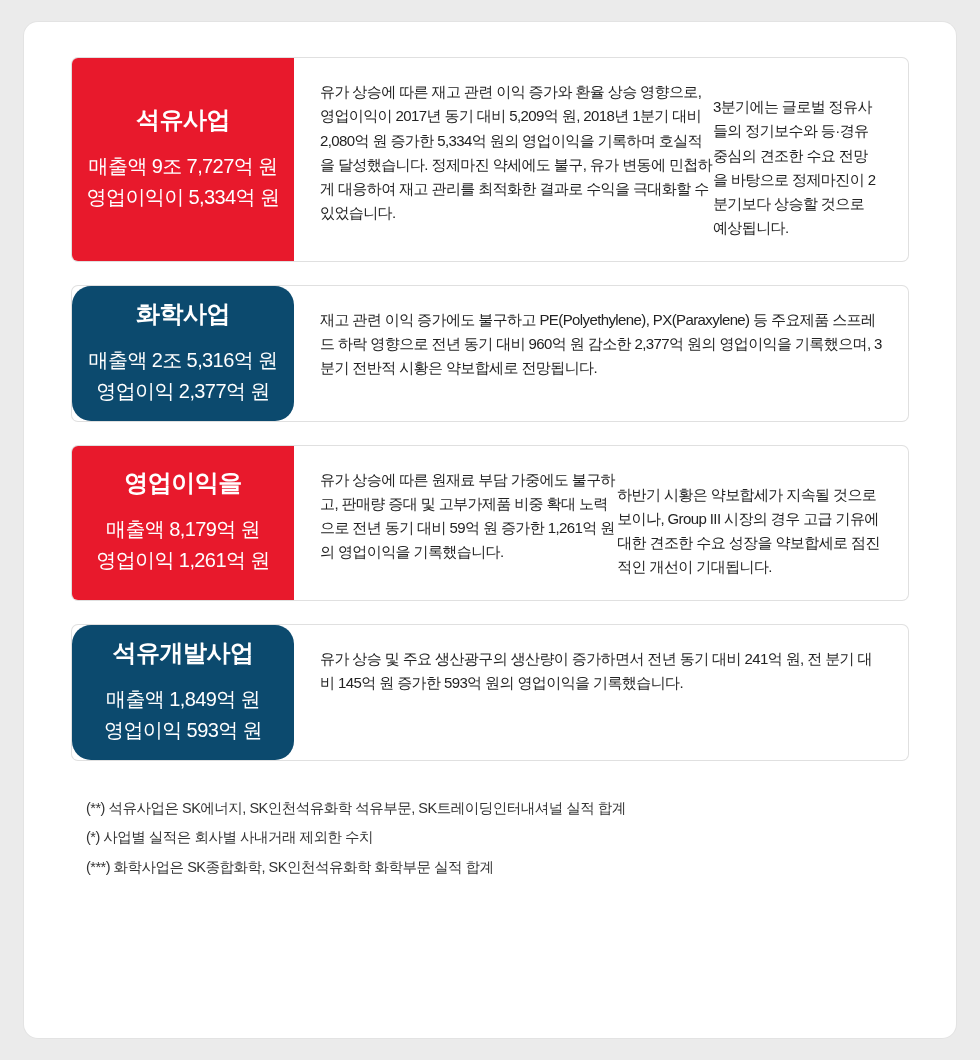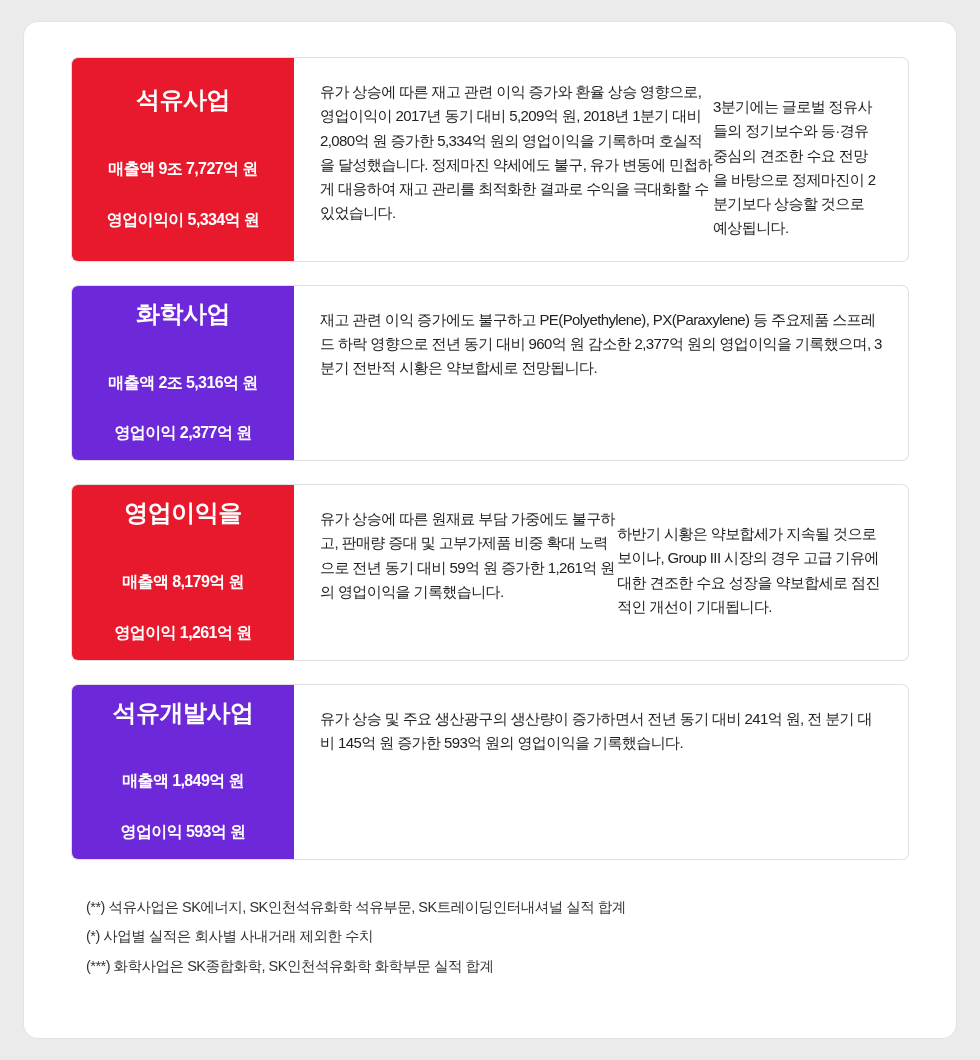--- a/index.html
+++ b/index.html
@@ -46,34 +46,33 @@
     display: flex;
     flex-direction: column;
     align-items: center;
     justify-content: center;
     color: #ffffff;
     text-align: center;
     padding: 14px 8px;
     box-sizing: border-box;
   }
   .biz-left.red { background: #e8192c; }
-  .biz-left.orange { background: #6d28d9; }
+  .biz-left.orange { background: #0c4a6e; border-radius: 19px; }
   .biz-title {
     font-size: 24px;
     font-weight: bold;
     letter-spacing: -0.5px;
     margin-bottom: 16px;
     line-height: 1.2;
   }
   .biz-metric {
-    font-size: 16px;
-    font-weight: bold;
+    font-size: 20px;
+    font-weight: normal;
     letter-spacing: -0.6px;
     line-height: 1.55;
-    margin-top: 26px;
   }
   .biz-right {
     flex: 1 1 auto;
     padding: 22px 26px 20px 26px;
     box-sizing: border-box;
     display: flex;
     flex-direction: row;
     justify-content: center;
   }
   .para {

